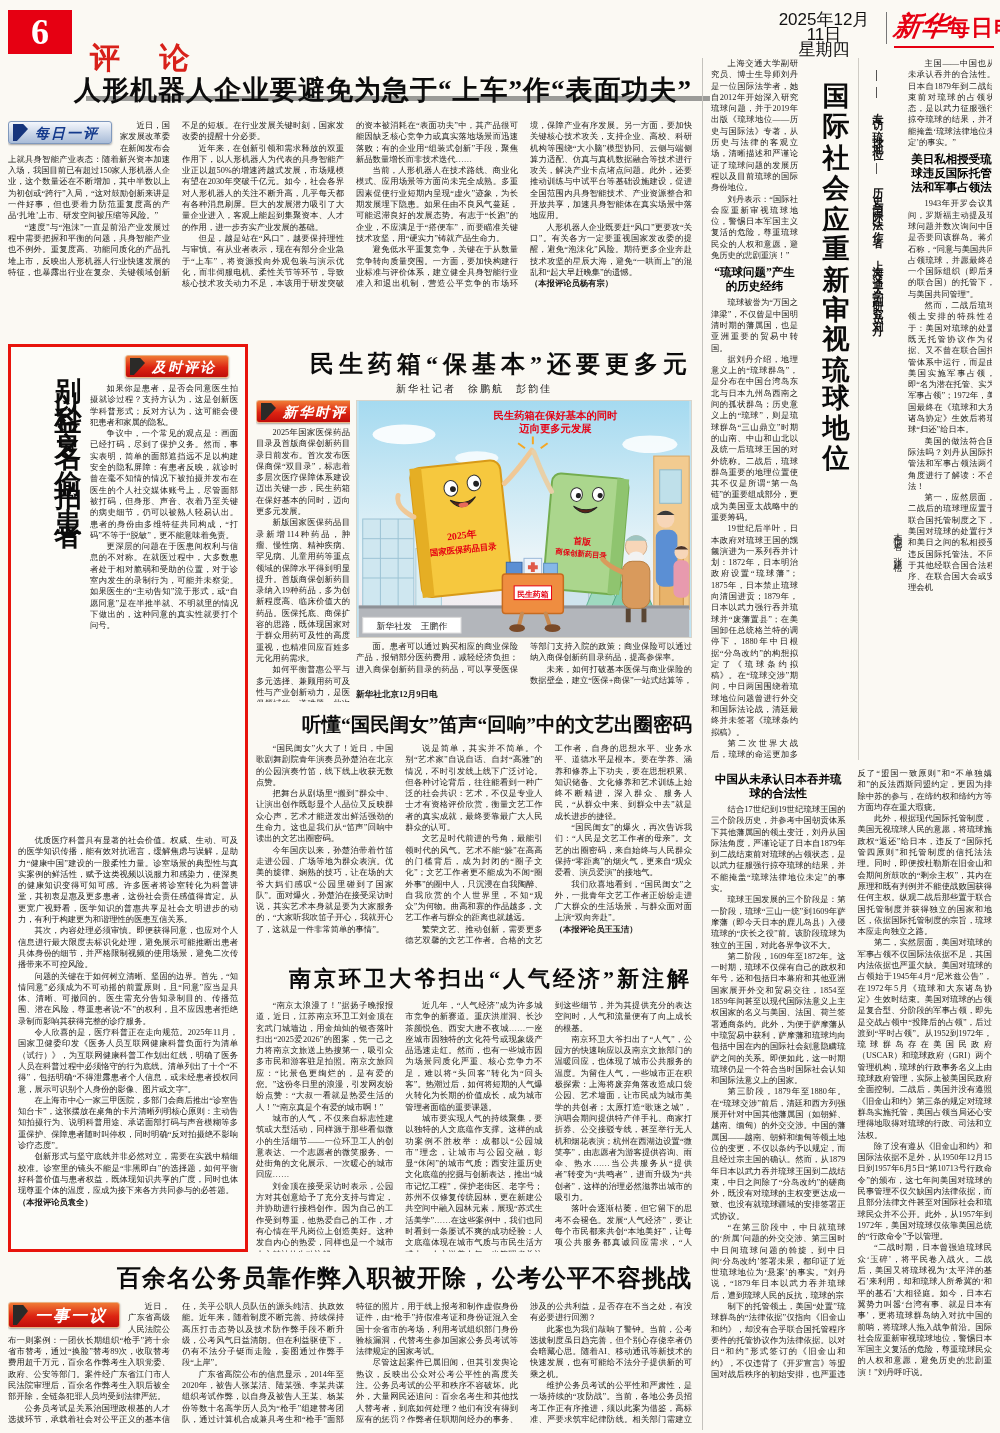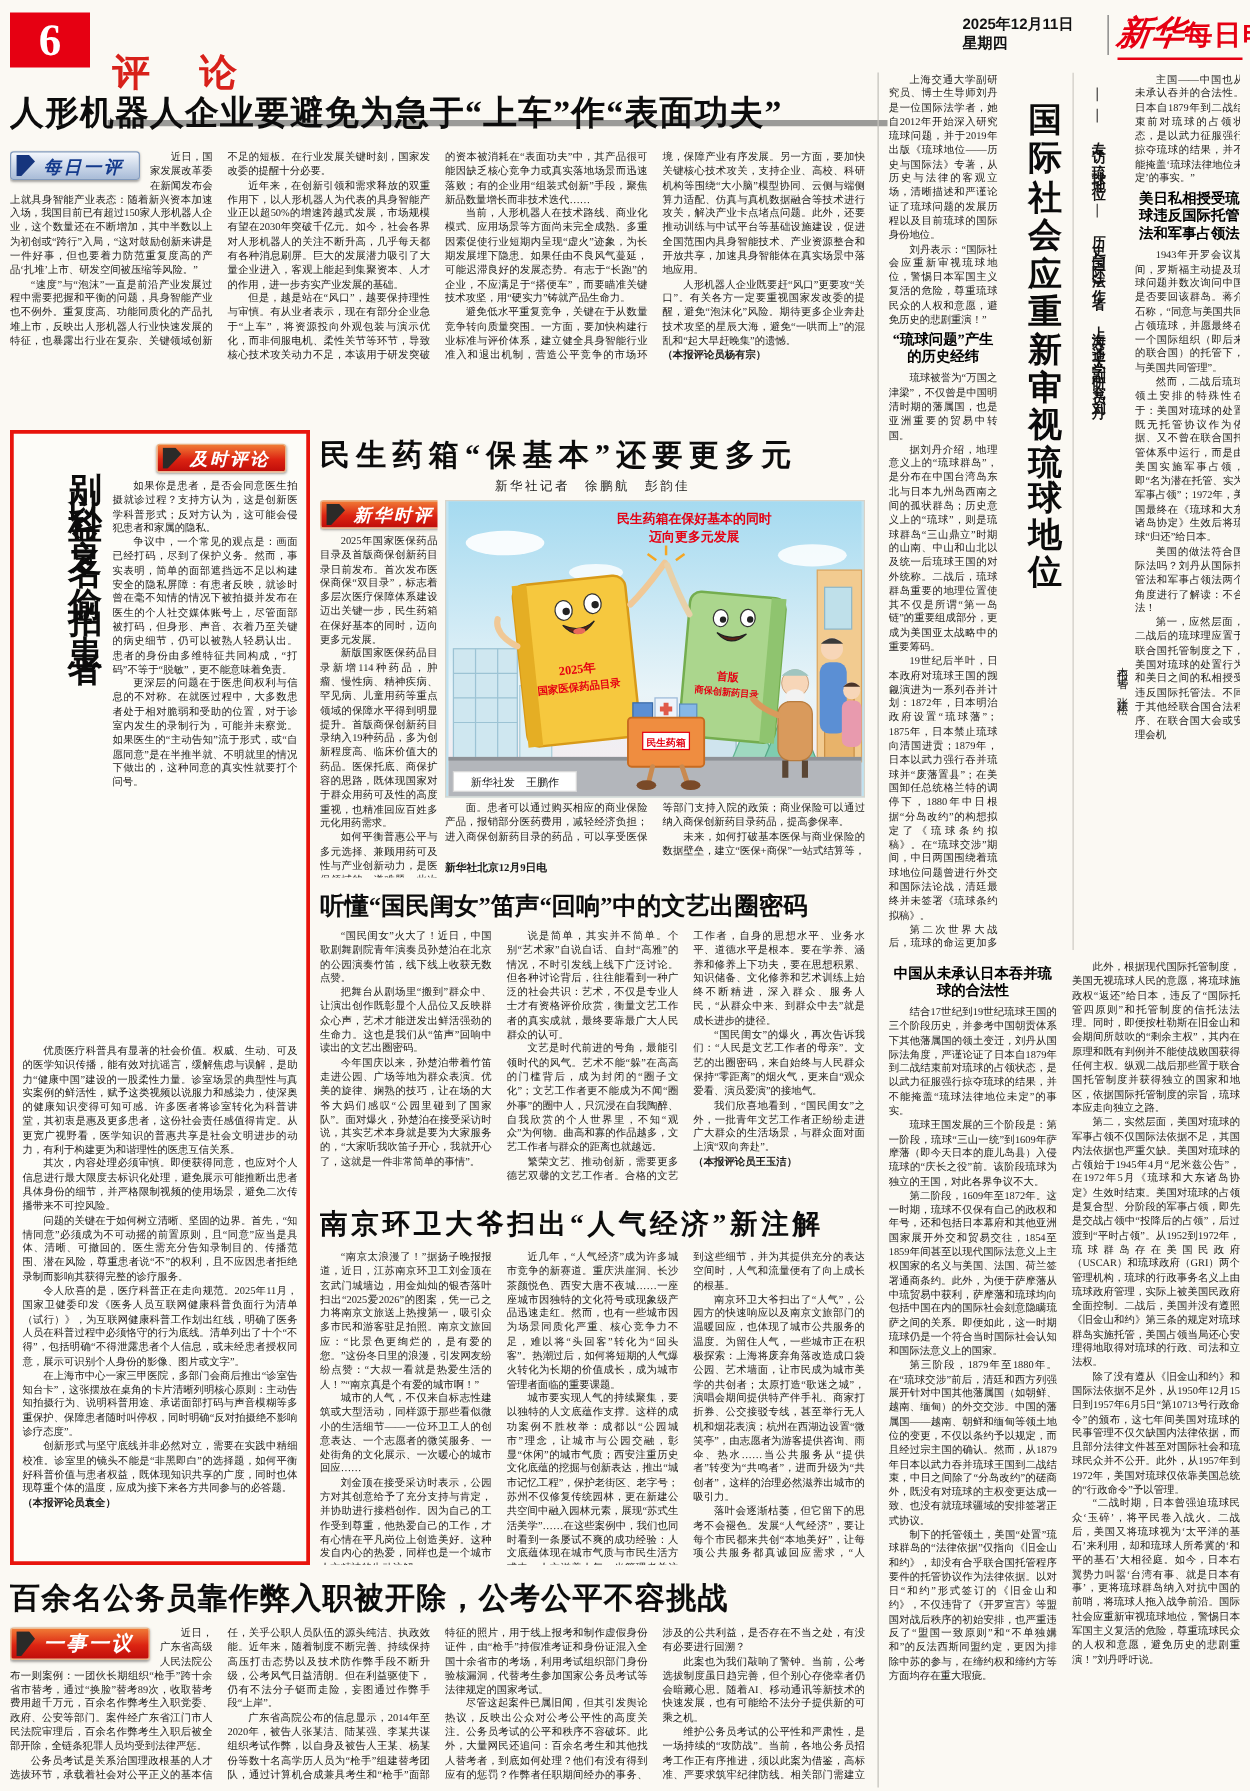--- a/index.html
+++ b/index.html
@@ -3,36 +3,36 @@
 <meta charset="utf-8">
 <style>
 *{margin:0;padding:0;box-sizing:border-box}
 html,body{width:1000px}
 body{position:relative;height:1433px;background:#fbf9f3;font-family:"Liberation Serif","DejaVu Serif",serif;color:#1a1a1a;overflow:hidden}
 
 .pagenum{position:absolute;left:8px;top:10px;width:64px;height:44px;background:#e60012;color:#fff;
   font-family:"Liberation Serif",serif;font-weight:bold;font-size:36px;text-align:center;line-height:44px}
 .section{position:absolute;left:90px;top:38px;color:#d8211a;font-size:30px;font-weight:bold;letter-spacing:16px}
 .header-rule{position:absolute;left:86px;top:96px;width:624px;height:5px;background:#9b9b98}
-.dateblock{position:absolute;left:770px;top:12px;width:108px;text-align:left;font-family:"Liberation Sans",sans-serif;
-  font-size:12px;font-weight:bold;line-height:15px;color:#111}
+.dateblock{position:absolute;left:770px;top:12px;width:108px;text-align:center;font-family:"Liberation Sans",sans-serif;
+  font-size:17px;font-weight:normal;line-height:15px;color:#111}
 .mast-divider{position:absolute;left:886px;top:12px;width:1px;height:32px;background:#777}
 .masthead{position:absolute;left:894px;top:8px;width:100px;color:#e60012;white-space:nowrap}
 .mast-script{font-style:italic;font-weight:bold;font-size:27px;display:inline-block;transform:skewX(-8deg)}
 .mast-rest{font-weight:bold;font-size:22px;letter-spacing:1px}
 .mast-underline{margin-top:2px;width:100px;height:2px;background:#e60012}
 
 .left-zone{position:absolute;left:8px;top:58px;width:684px;height:1372px;overflow:hidden}
 .right-zone{position:absolute;left:702px;top:58px;width:290px;height:1372px;border-left:1px solid #c4c2bc;padding-left:8px;overflow:hidden}
 
 .flow p{font-size:8.3px;line-height:11.3px;text-align:justify;text-indent:2em;color:#1c1b19}
 .flow h4{font-size:11.5px;line-height:14px;font-weight:bold;text-align:center;margin:4px 0;color:#000}
 .flow p.endline{text-align:left;text-indent:0;font-weight:bold}
 .flow p.dateline,.dateline{font-size:8.6px;text-align:left;font-weight:bold}
-.hl{font-weight:bold;text-align:left;color:#0c0c0c}
+.hl{font-weight:bold;text-align:right;color:#0c0c0c}
 .byline{font-size:10px;text-align:center;letter-spacing:2px;margin:2px 0 4px;color:#222}
 .cols{column-gap:12px}
 .cols2{column-count:2}.cols3{column-count:3}.cols4{column-count:4}
 
 .badge{position:relative;display:inline-block;height:23px;line-height:23px;padding:0 12px 0 26px;margin:1px 8px 4px 0;
   font-family:"Liberation Sans",sans-serif;font-style:italic;font-weight:bold;font-size:14px;letter-spacing:2px;
   color:#fff;background:linear-gradient(180deg,#f07a35 0%,#dc2412 55%,#c00d0a 100%);border:1px solid #e9b285;border-radius:3px;
   box-shadow:0 1px 2px rgba(0,0,0,.35);float:left}
 .badge::before{content:"";position:absolute;left:4px;top:2px;bottom:2px;width:15px;background:#2b2a28;
   clip-path:polygon(0 0,68% 0,100% 30%,26% 100%,0 100%)}
@@ -327,20 +327,21 @@
           <p>美国的做法符合国际法吗？刘丹从国际托管法和军事占领法两个角度进行了解读：不合法！</p>
           <p>第一，应然层面，二战后的琉球理应置于联合国托管制度之下，美国对琉球的处置行为和美日之间的私相授受违反国际托管法。不同于其他经联合国合法程序、在联合国大会或安理会机</p>
         </div>
     </div>
     <div class="flow cols cols2 ry-bottom">
         <h4>中国从未承认日本吞并琉球的合法性</h4>
         <p>结合17世纪到19世纪琉球王国的三个阶段历史，并参考中国朝贡体系下其他藩属国的领土变迁，刘丹从国际法角度，严谨论证了日本自1879年到二战结束前对琉球的占领状态，是以武力征服强行掠夺琉球的结果，并不能掩盖“琉球法律地位未定”的事实。</p>
         <p>琉球王国发展的三个阶段是：第一阶段，琉球“三山一统”到1609年萨摩藩（即今天日本的鹿儿岛县）入侵琉球的“庆长之役”前。该阶段琉球为独立的王国，对此各界争议不大。</p>
         <p>第二阶段，1609年至1872年。这一时期，琉球不仅保有自己的政权和年号，还和包括日本幕府和其他亚洲国家展开外交和贸易交往，1854至1859年间甚至以现代国际法意义上主权国家的名义与美国、法国、荷兰签署通商条约。此外，为便于萨摩藩从中琉贸易中获利，萨摩藩和琉球均向包括中国在内的国际社会刻意隐瞒琉萨之间的关系。即便如此，这一时期琉球仍是一个符合当时国际社会认知和国际法意义上的国家。</p>
         <p>第三阶段，1879年至1880年。在“琉球交涉”前后，清廷和西方列强展开针对中国其他藩属国（如朝鲜、越南、缅甸）的外交交涉。中国的藩属国——越南、朝鲜和缅甸等领土地位的变更，不仅以条约予以规定，而且经过宗主国的确认。然而，从1879年日本以武力吞并琉球王国到二战结束，中日之间除了“分岛改约”的磋商外，既没有对琉球的主权变更达成一致、也没有就琉球疆域的安排签署正式协议。</p>
+        <p>“在第三阶段中，中日就琉球的‘所属’问题的外交交涉、第三国时中日间琉球问题的斡旋，到中日间‘分岛改约’签署未果，都印证了近世琉球地位为‘悬案’的事实。”刘丹说，“1879年日本以武力吞并琉球后，遭到琉球人民的反抗，琉球的宗</p>
         <p>制下的托管领土，美国“处置”琉球群岛的“法律依据”仅指向《旧金山和约》，却没有合乎联合国托管程序要件的托管协议作为法律依据。以对日“和约”形式签订的《旧金山和约》，不仅违背了《开罗宣言》等盟国对战后秩序的初始安排，也严重违反了“盟国一致原则”和“不单独媾和”的反法西斯同盟约定，更因为排除中苏的参与，在缔约权和缔约方等方面均存在重大瑕疵。</p>
         <p>此外，根据现代国际托管制度，美国无视琉球人民的意愿，将琉球施政权“返还”给日本，违反了“国际托管四原则”和托管制度的信托法法理。同时，即便按杜勒斯在旧金山和会期间所鼓吹的“剩余主权”，其内在原理和既有判例并不能使战败国获得任何主权。纵观二战后那些置于联合国托管制度并获得独立的国家和地区，依据国际托管制度的宗旨，琉球本应走向独立之路。</p>
         <p>第二，实然层面，美国对琉球的军事占领不仅国际法依据不足，其国内法依据也严重欠缺。美国对琉球的占领始于1945年4月“尼米兹公告”，在1972年5月《琉球和大东诸岛协定》生效时结束。美国对琉球的占领是复合型、分阶段的军事占领，即先是交战占领中“投降后的占领”，后过渡到“平时占领”。从1952到1972年，琉球群岛存在美国民政府（USCAR）和琉球政府（GRI）两个管理机构，琉球的行政事务名义上由琉球政府管理，实际上被美国民政府全面控制。二战后，美国并没有遵照《旧金山和约》第三条的规定对琉球群岛实施托管，美国占领当局还心安理得地取得对琉球的行政、司法和立法权。</p>
         <p>除了没有遵从《旧金山和约》和国际法依据不足外，从1950年12月15日到1957年6月5日“第10713号行政命令”的颁布，这七年间美国对琉球的民事管理不仅欠缺国内法律依据，而且部分法律文件甚至对国际社会和琉球民众并不公开。此外，从1957年到1972年，美国对琉球仅依靠美国总统的“行政命令”予以管理。</p>
         <p>“二战时期，日本曾强迫琉球民众‘玉碎’，将平民卷入战火。二战后，美国又将琉球视为‘太平洋的基石’来利用，却和琉球人所希冀的‘和平的基石’大相径庭。如今，日本右翼势力叫嚣‘台湾有事、就是日本有事’，更将琉球群岛纳入对抗中国的前哨，将琉球人拖入战争前沿。国际社会应重新审视琉球地位，警惕日本军国主义复活的危险，尊重琉球民众的人权和意愿，避免历史的悲剧重演！”刘丹呼吁说。</p>
       </div>
   </section>
 
 </div>
 

